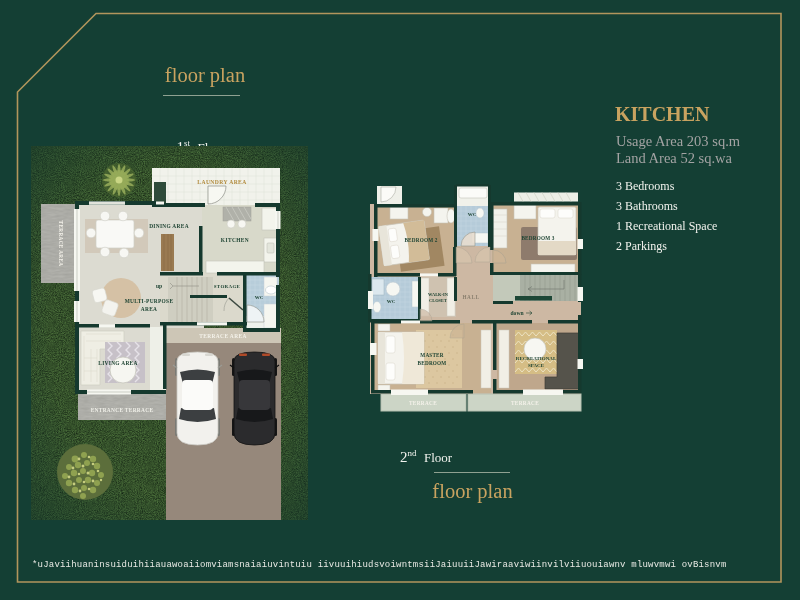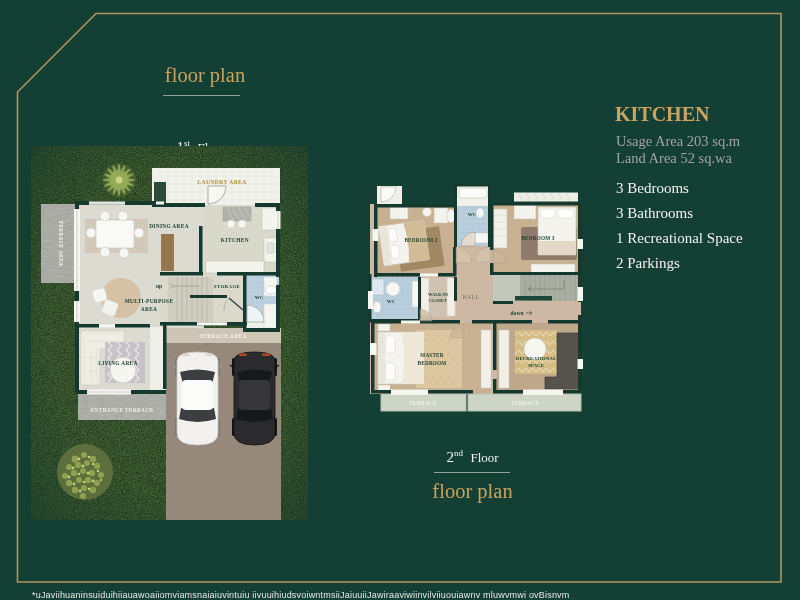--- a/index.html
+++ b/index.html
@@ -19,29 +19,29 @@
 <div class="abs" style="left:110px;top:64px;width:190px;text-align:center;color:#c9a360;font-size:20.5px;">floor plan</div>
 
 <div class="abs" style="left:163px;top:95px;width:77px;height:1px;background:#8fa191;"></div>
 
 <div class="abs" style="left:106px;top:100px;width:190px;text-align:center;color:#f2f3ee;font-size:15px;margin-top:38px;">1<sup style="font-size:9px;">st</sup>&nbsp; <span style="font-size:13px;">Floor</span></div>
 
 <div class="abs" style="left:615px;top:102.5px;color:#c9a360;font-size:20px;font-weight:bold;">KITCHEN</div>
 
 <div class="abs" style="left:616px;top:133px;color:#a3a3a3;font-size:14.5px;line-height:16.5px;">Usage Area 203 sq.m<br>Land Area 52 sq.wa</div>
 
-<div class="abs" style="left:616px;top:176px;color:#f2f3ee;font-size:15px;line-height:25px;">3 Bedrooms<br>3 Bathrooms<br>1 Recreational Space<br>2 Parkings</div>
-
-<div class="abs" style="left:400px;top:448px;width:145px;text-align:center;color:#f2f3ee;font-size:15px;">2<sup style="font-size:9px;">nd</sup>&nbsp; <span style="font-size:13px;">Floor</span></div>
+<div class="abs" style="left:616px;top:176px;color:#f2f3ee;font-size:12px;line-height:20px;">3 Bedrooms<br>3 Bathrooms<br>1 Recreational Space<br>2 Parkings</div>
+
+<div class="abs" style="left:400px;top:448px;width:145px;color:#f2f3ee;font-size:15px;">2<sup style="font-size:9px;">nd</sup>&nbsp; <span style="font-size:13px;">Floor</span></div>
 
 <div class="abs" style="left:434px;top:472px;width:76px;height:1px;background:#8fa191;"></div>
 
 <div class="abs" style="left:400px;top:480px;width:145px;text-align:center;color:#c9a360;font-size:20.5px;">floor plan</div>
 
-<div class="abs" style="left:32px;top:590px;color:#e8e9e4;font-size:9px;font-family:Liberation Sans, sans-serif;letter-spacing:0.2px;">*uJaviihuaninsuiduihiiauawoaiiomviamsnaiaiuvintuiu iivuuihiudsvoiwntmsiiJaiuuiiJawiraaviwiinvilviiuouiawnv mluwvmwi ovBisnvm</div>
+<div class="abs" style="left:32px;top:560px;color:#e8e9e4;font-size:9px;font-family:Liberation Mono, monospace;letter-spacing:0.2px;">*uJaviihuaninsuiduihiiauawoaiiomviamsnaiaiuvintuiu iivuuihiudsvoiwntmsiiJaiuuiiJawiraaviwiinvilviiuouiawnv mluwvmwi ovBisnvm</div>
 
 <svg id="plan1" class="abs" style="left:31px;top:146px;" width="277" height="374" viewBox="0 0 277 374">
 <defs>
   <filter id="grassF" x="0" y="0" width="100%" height="100%" color-interpolation-filters="sRGB">
     <feTurbulence type="fractalNoise" baseFrequency="1.05" numOctaves="4" seed="11"></feTurbulence>
     <feColorMatrix type="matrix" values="0.28 0 0 0 0.065  0.38 0 0 0 0.125  0.20 0 0 0 0.065  0 0 0 0 1"></feColorMatrix>
   </filter>
   <filter id="stoneF" x="0" y="0" width="100%" height="100%" color-interpolation-filters="sRGB">
     <feTurbulence type="fractalNoise" baseFrequency="0.12 0.5" numOctaves="2" seed="5"></feTurbulence>
     <feColorMatrix type="matrix" values="0.12 0 0 0 0.62  0.12 0 0 0 0.62  0.12 0 0 0 0.60  0 0 0 0 1"></feColorMatrix>

